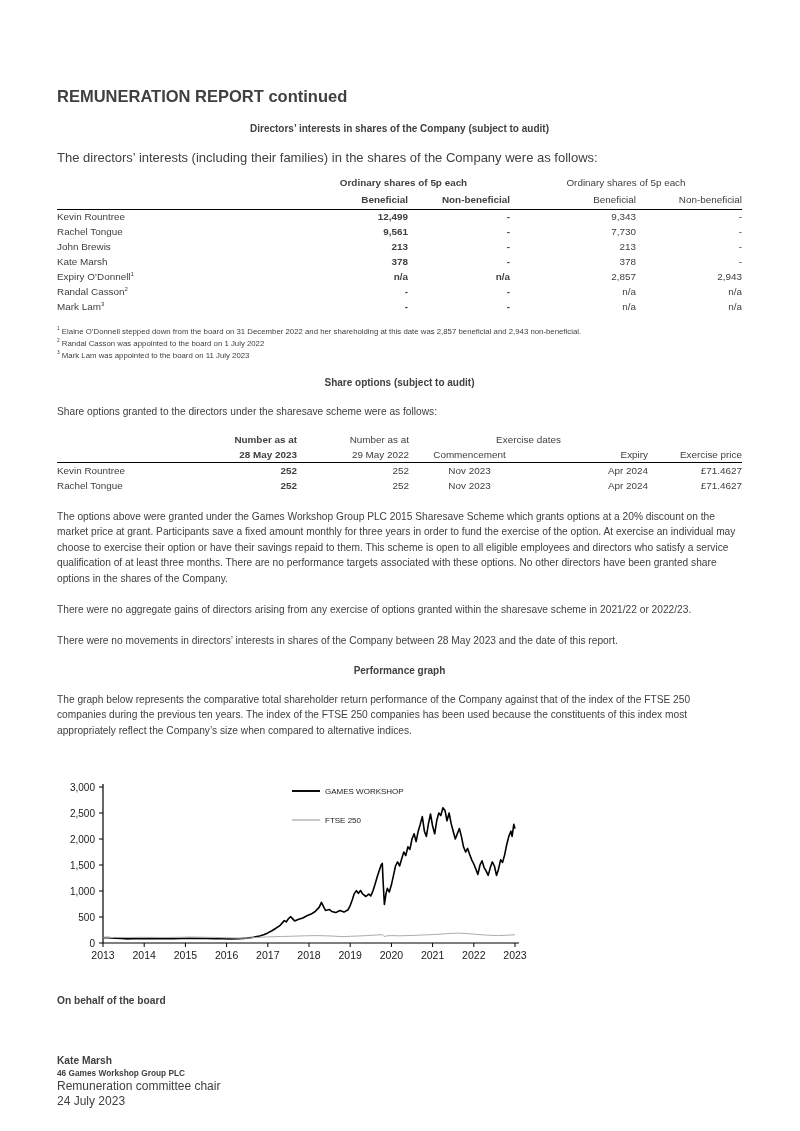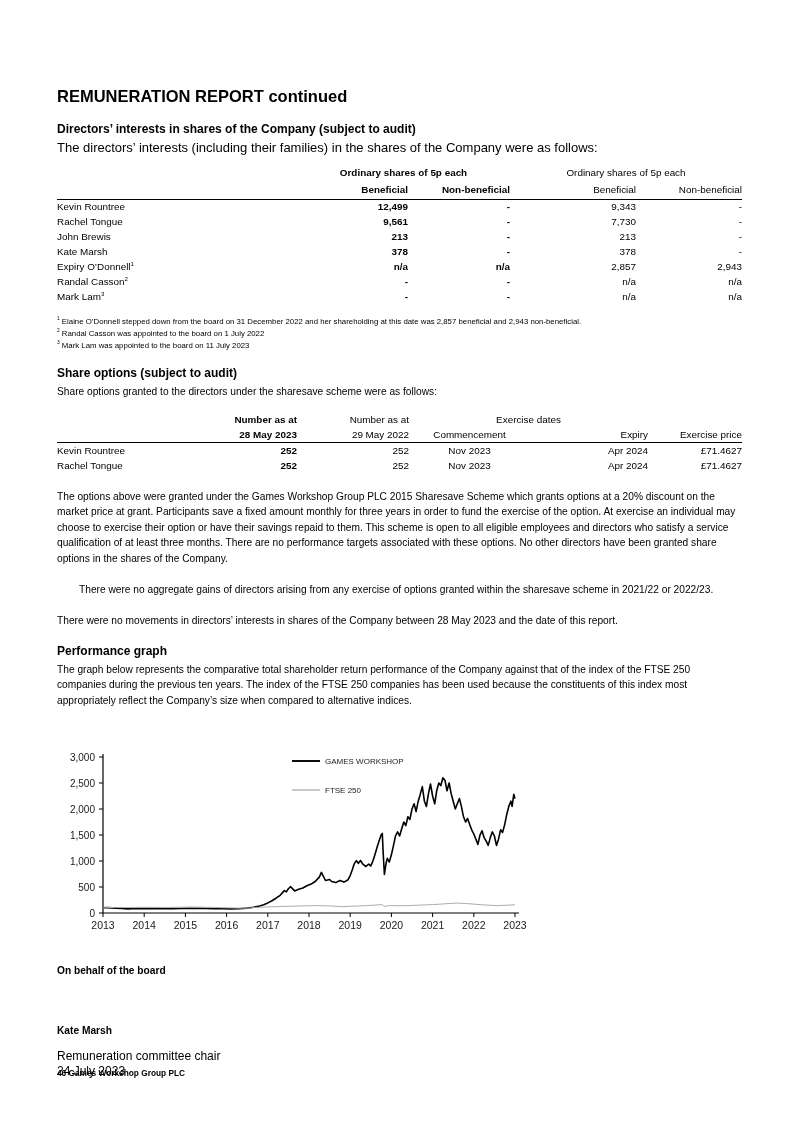--- a/index.html
+++ b/index.html
@@ -2,31 +2,31 @@
 <html><head>
 <meta charset="utf-8">
 <style>
   html,body{margin:0;padding:0;background:#ffffff;}
   .page{
     position:relative;
     width:800px;height:1131px;
     margin:0 auto;
     background:#ffffff;
     font-family:"Liberation Sans","DejaVu Sans",sans-serif;
-    color:#000000;
+    color:#404040;
     box-sizing:border-box;
     padding:0 58px 0 57px;
     overflow:hidden;
   }
   .doc-title{
     font-size:16.5px;font-weight:bold;letter-spacing:0;
     margin:88px 0 0 0;line-height:1;
   }
   .h2{
-    font-size:12px;font-weight:bold;margin:0;line-height:14px;
+    font-size:10px;font-weight:bold;margin:14px;line-height:14px;text-align:center;
   }
   .body-text{
     font-size:10.2px;line-height:15.4px;margin:0;
   }
   .mt-line{margin-top:4px;}
 
   
   table{border-collapse:collapse;width:685px;table-layout:fixed;}
   td,th{padding:0;font-size:9.9px;font-weight:normal;vertical-align:bottom;
         line-height:14.9px;white-space:nowrap;overflow:visible;}
@@ -186,21 +186,21 @@
       <td class="num b">252</td>
       <td class="num">252</td>
       <td class="ctr">Nov 2023</td>
       <td class="num">Apr 2024</td>
       <td class="num">£71.4627</td>
     </tr>
   </tbody>
     </table>
 
   <p class="body-text" style="margin-top:16px;">The options above were granted under the Games Workshop Group PLC 2015 Sharesave Scheme which grants options at a 20% discount on the market price at grant. Participants save a fixed amount monthly for three years in order to fund the exercise of the option. At exercise an individual may choose to exercise their option or have their savings repaid to them. This scheme is open to all eligible employees and directors who satisfy a service qualification of at least three months. There are no performance targets associated with these options. No other directors have been granted share options in the shares of the Company.</p>
-  <p class="body-text" style="margin-top:16px;margin-left:22px;">There were no aggregate gains of directors arising from any exercise of options granted within the sharesave scheme in 2021/22 or 2022/23.</p>
+  <p class="body-text" style="margin-top:16px;">There were no aggregate gains of directors arising from any exercise of options granted within the sharesave scheme in 2021/22 or 2022/23.</p>
   <p class="body-text" style="margin-top:16px;">There were no movements in directors’ interests in shares of the Company between 28 May 2023 and the date of this report.</p>
 
   <p class="h2" style="margin-top:15px;">Performance graph</p>
   <p class="body-text mt-line">The graph below represents the comparative total shareholder return performance of the Company against that of the index of the FTSE 250 companies during the previous ten years. The index of the FTSE 250 companies has been used because the constituents of this index most appropriately reflect the Company’s size when compared to alternative indices.</p>
 
   <div class="chart-wrap">
     <svg id="perf-chart" width="470" height="190" viewBox="0 0 470 190">
         <line x1="46" y1="9" x2="46" y2="168" stroke="#000" stroke-width="1.2"></line>
         <line x1="46" y1="168" x2="462" y2="168" stroke="#000" stroke-width="1.2"></line>
         <line x1="42" y1="168" x2="46" y2="168" stroke="#000" stroke-width="1"></line>

